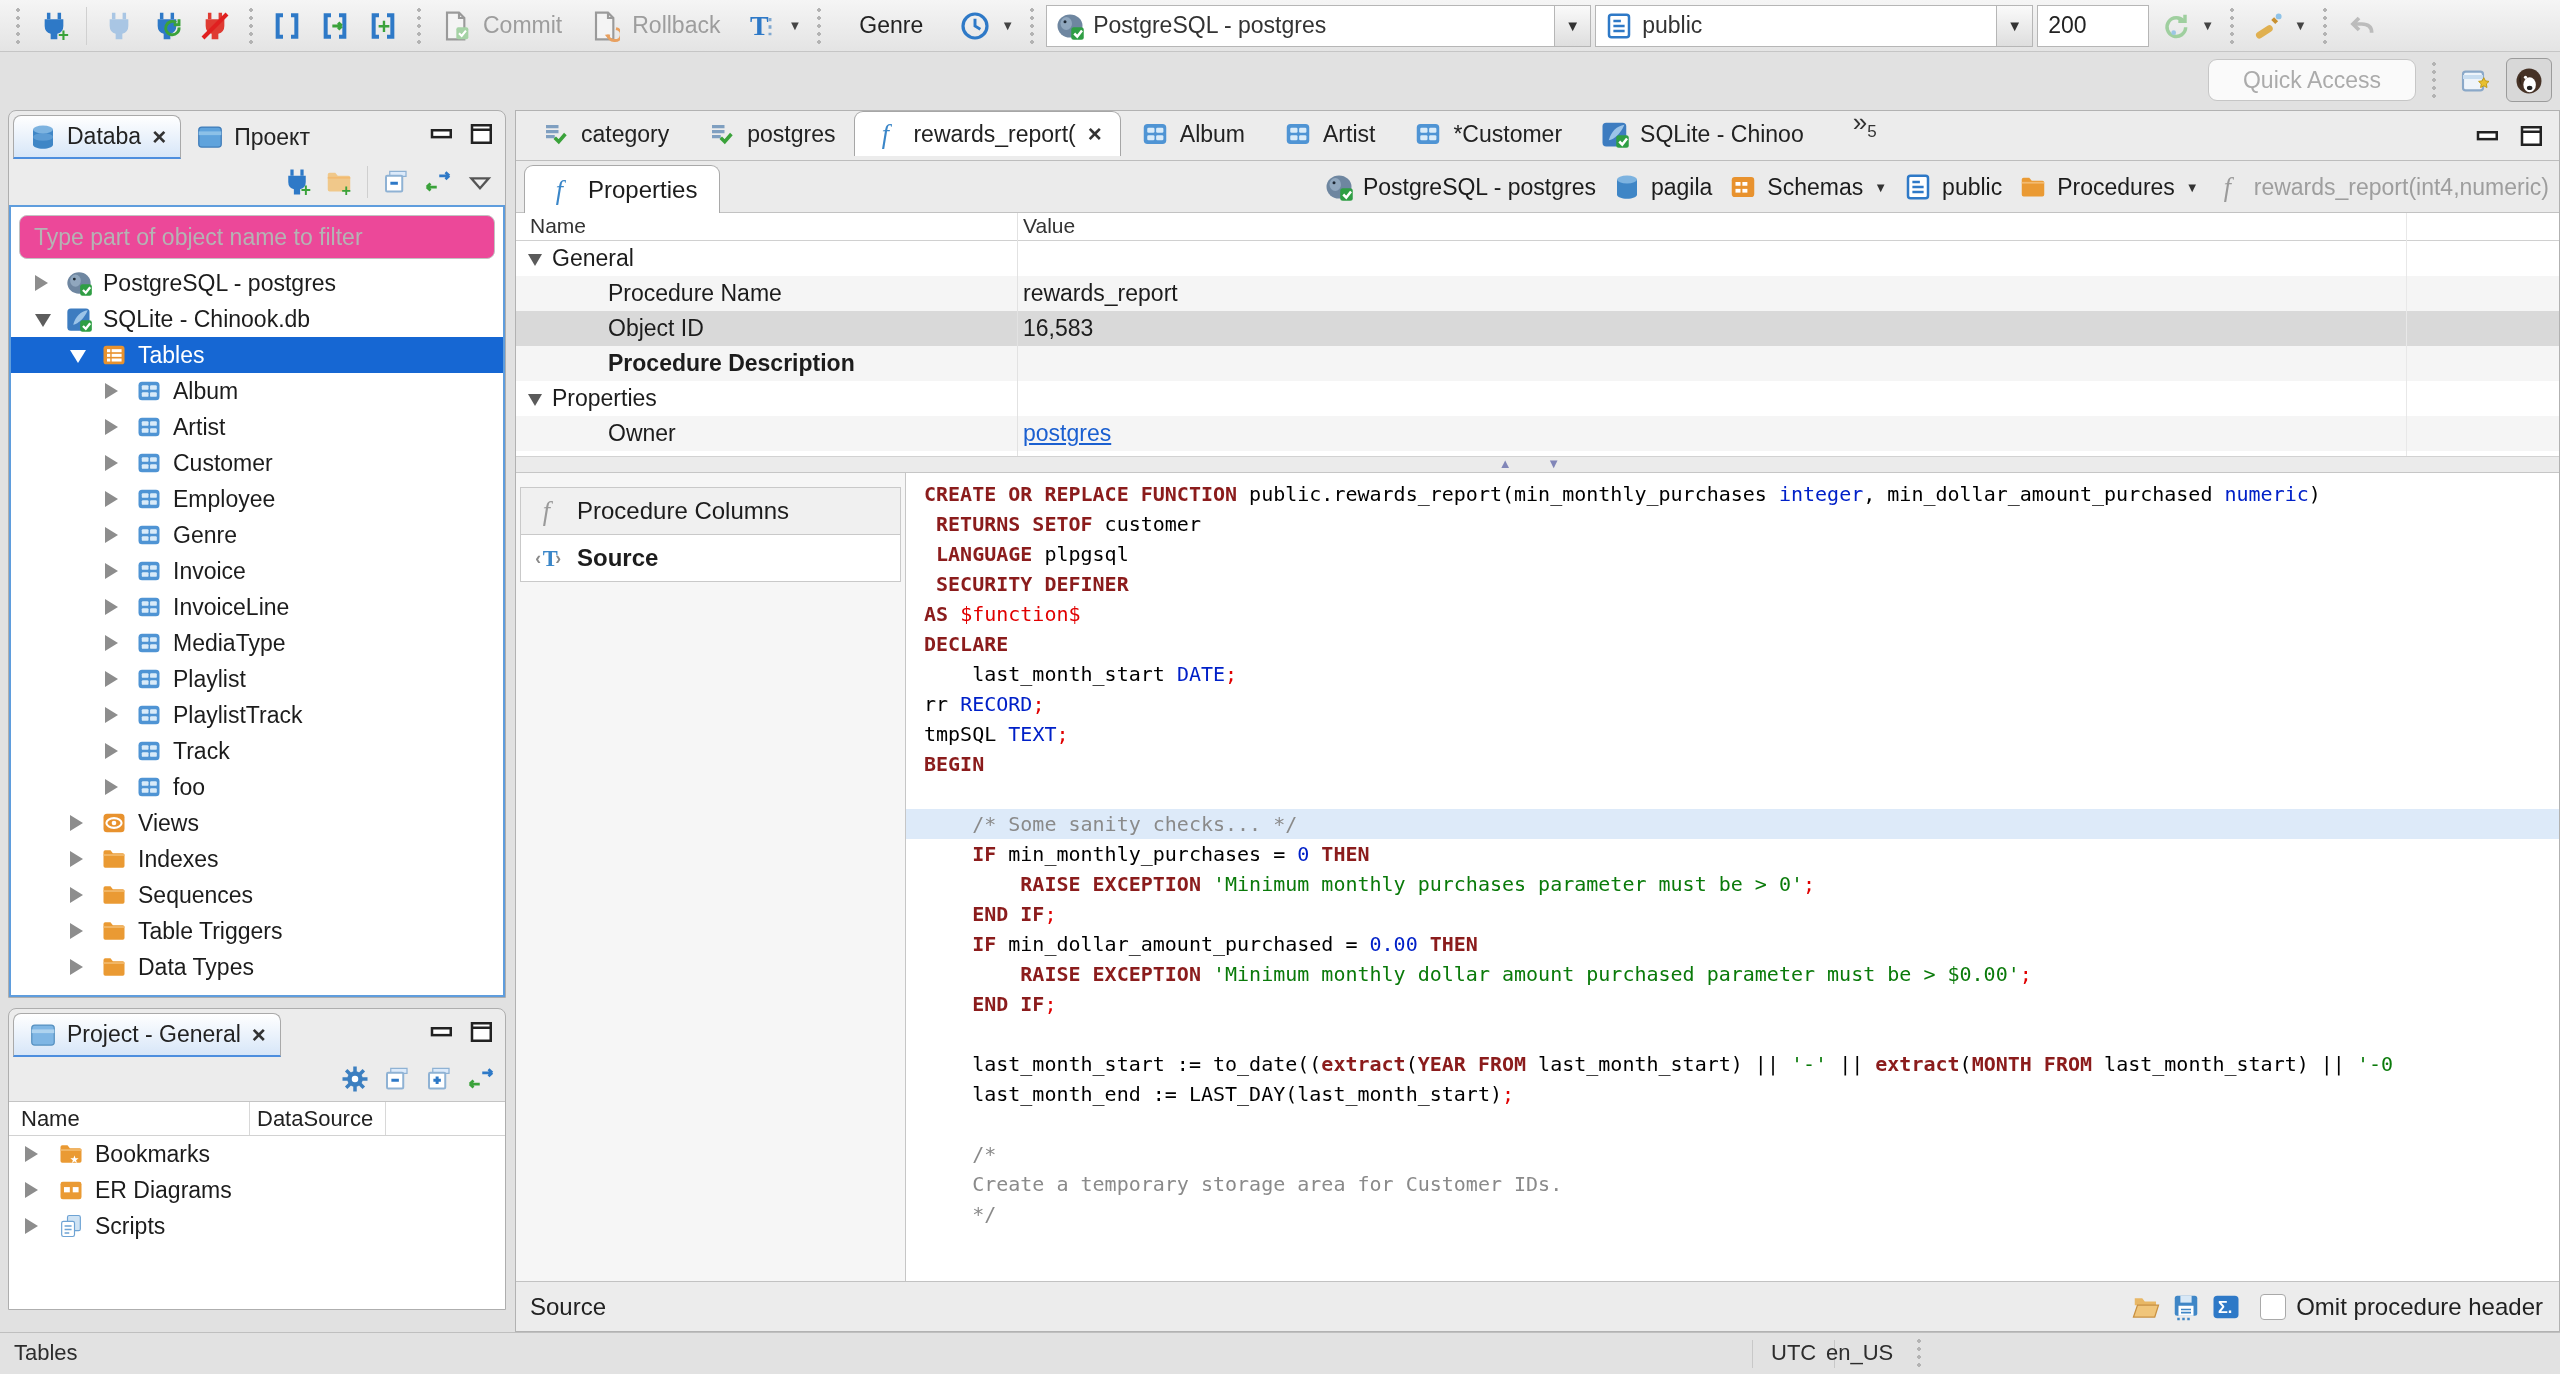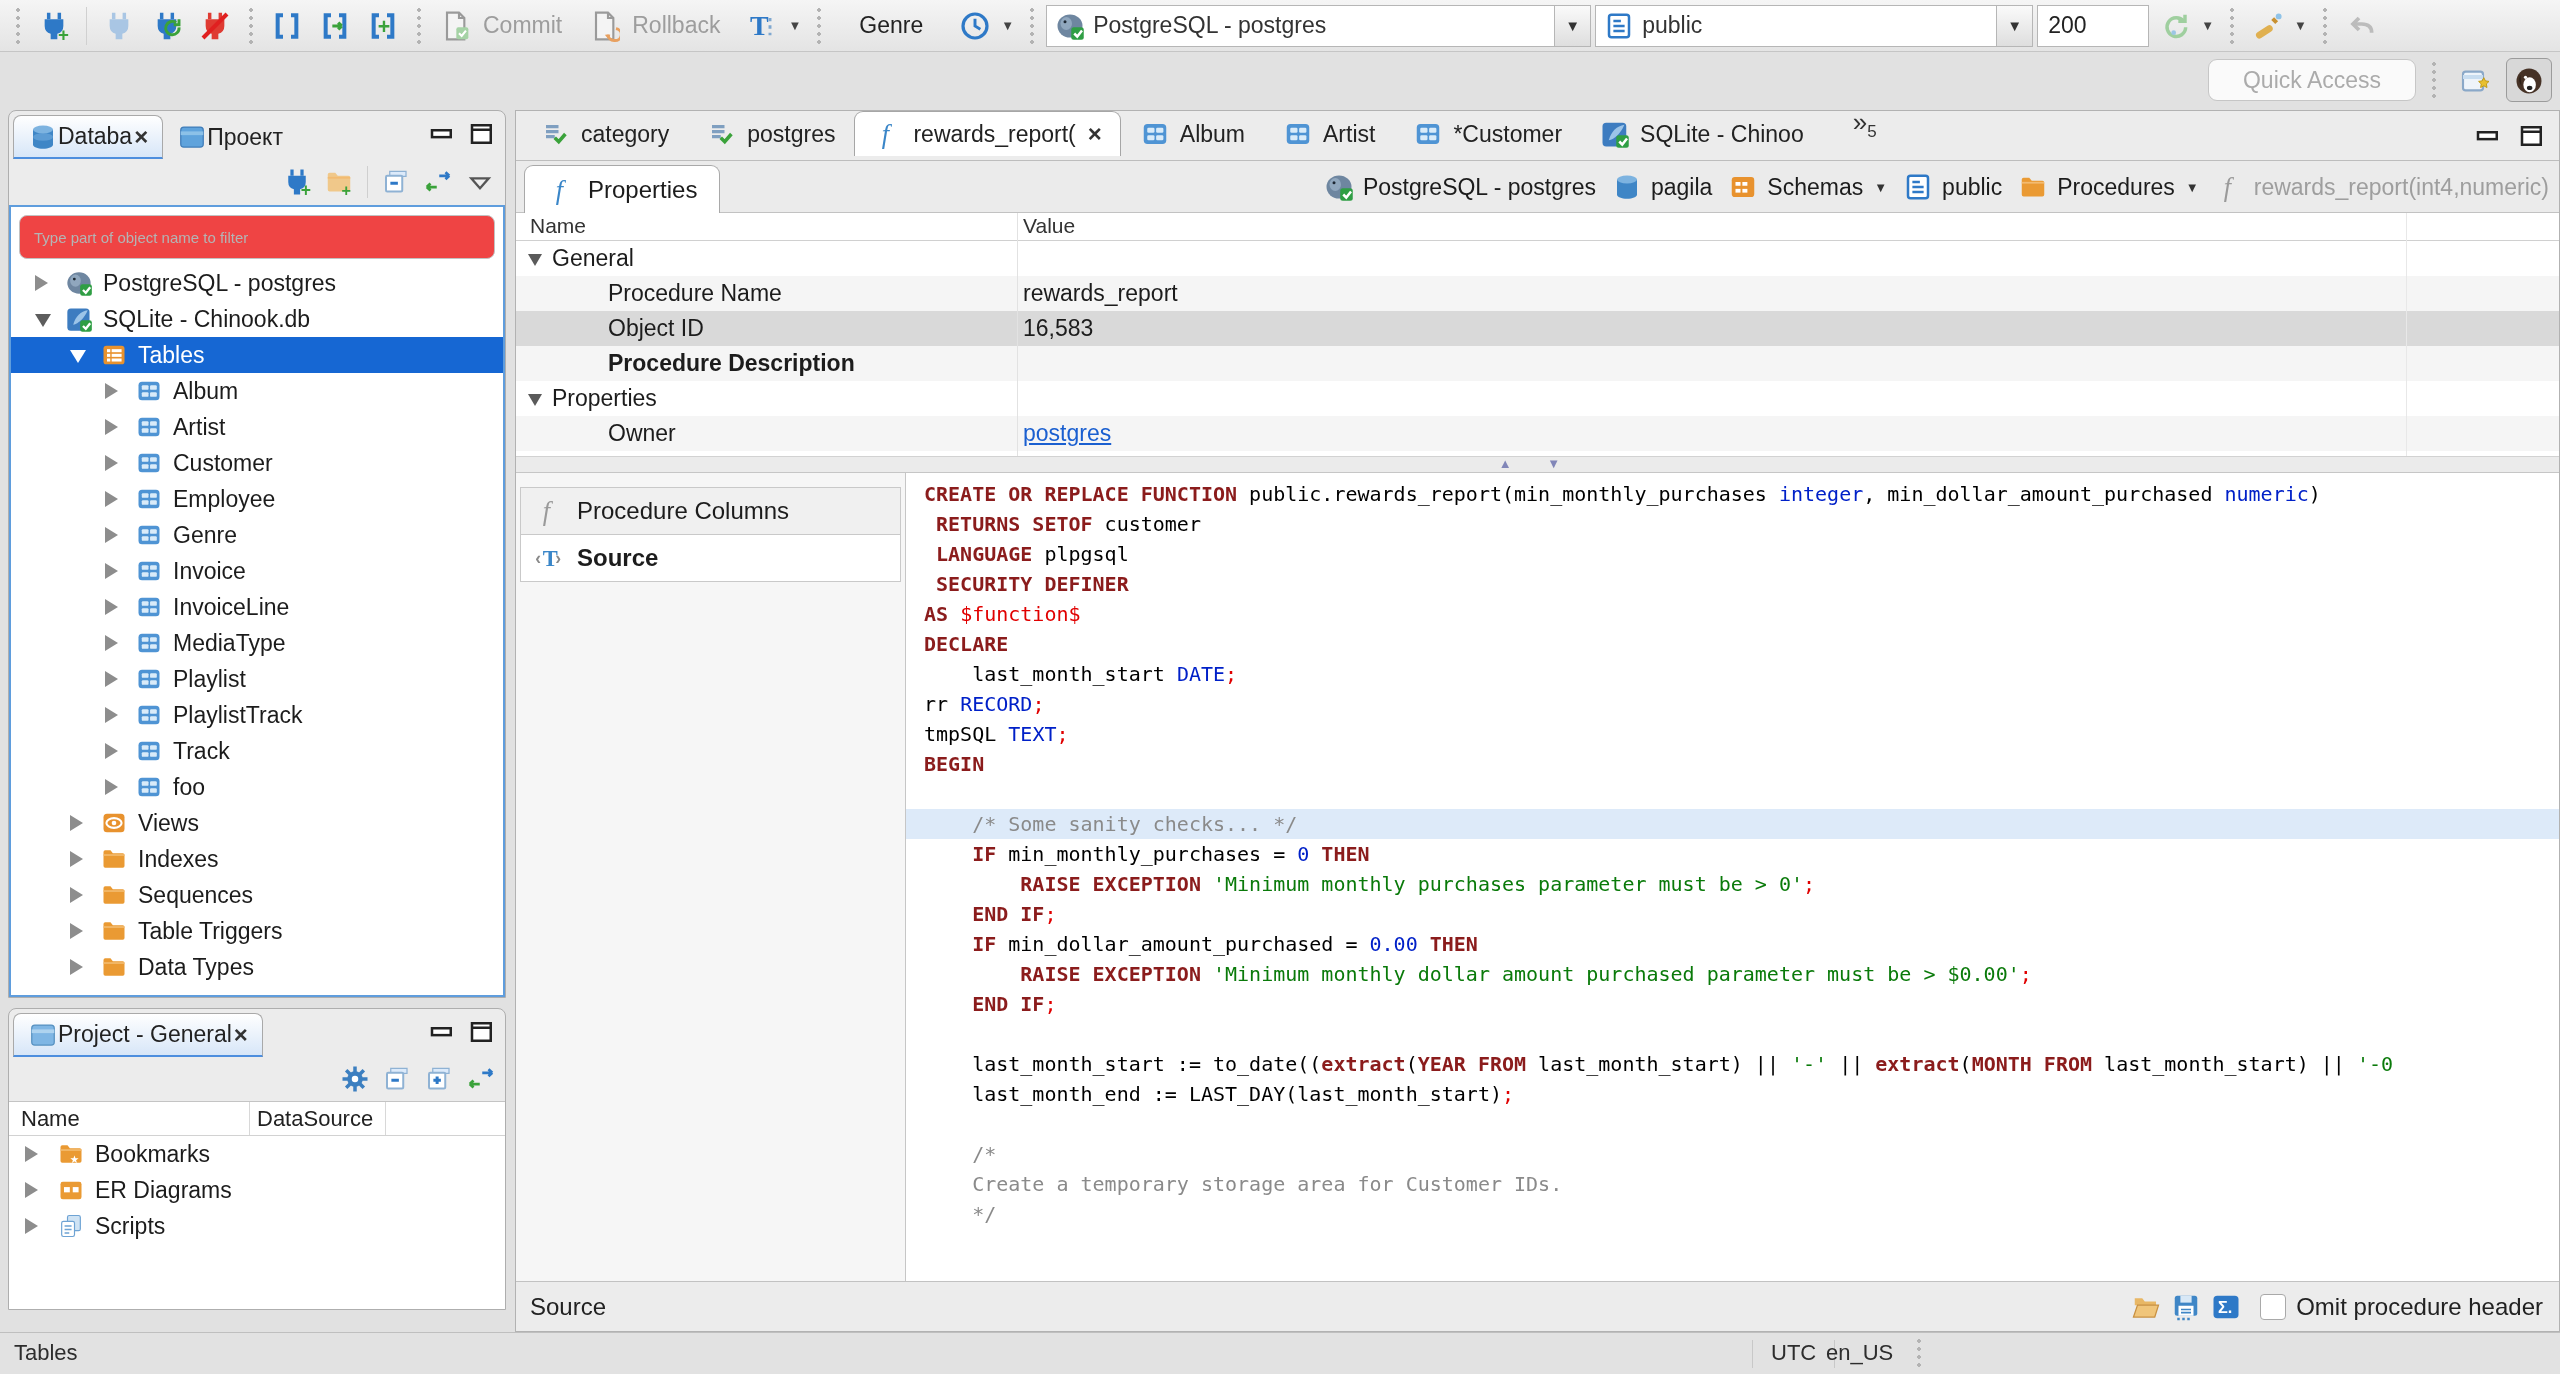--- a/index.html
+++ b/index.html
@@ -37,35 +37,35 @@
   display:flex;align-items:center;justify-content:center;font-size:23px;color:#ababab}
 .pbtn{width:46px;height:44px;padding:7px;flex:none}
 .pbtn.pressed{background:#d8d8d8;border:1px solid #9b9b9b;border-radius:6px}
 
 
 .sidebar{position:absolute;left:8px;top:110px;width:498px;height:1208px}
 .panelbox{position:absolute;left:0;right:0;border:1px solid #aeaeae;border-radius:8px 8px 0 0;background:#ececec}
 .nav-panel{top:0;height:888px}
 .proj-panel{top:898px;height:302px}
 .ptabs{position:absolute;top:0;left:0;right:0;height:48px;display:flex;align-items:flex-end;padding-left:4px}
-.ptab{height:44px;display:flex;align-items:center;padding:0 14px;font-size:23px;
+.ptab{height:44px;display:flex;align-items:center;gap:9px;padding:0 14px;font-size:23px;
   border-radius:8px 8px 0 0;color:#222;white-space:nowrap}
 .ptab.active{background:linear-gradient(#ffffff,#d7e6f8);border:1px solid #a9a9a9;border-bottom:2px solid #4d8ede}
 .ptab .ic{width:30px;height:30px}
 .tclose{font-size:24px;color:#333;margin-left:2px;font-weight:bold}
 .winbtns{position:absolute;right:8px;top:8px;display:flex;gap:10px}
 .winbtns .ic{width:30px;height:30px}
 .nav-tools{position:absolute;top:48px;left:0;right:0;height:46px;display:flex;justify-content:flex-end;
   align-items:center;padding-right:6px;gap:4px}
 .nav-tools .tbtn{width:38px;height:38px;padding:4px}
 .vline{width:1px;height:32px;background:#cfcfcf;margin:0 5px}
 .nav-body{position:absolute;top:94px;left:0;right:0;bottom:0;background:#fff;
   border:2px solid #5f9ddd;overflow:hidden}
 .filter{position:absolute;top:8px;left:8px;right:8px;height:44px;border:1px solid #c2c2c2;
-  border-radius:8px;font-size:15px;padding:0 14px;color:#333;background:#ef4444;
+  border-radius:8px;font-size:23px;padding:0 14px;color:#333;background:#ec4899;
   font-family:"Liberation Sans",sans-serif}
 .filter::placeholder{color:#b4b4b4}
 .tree{position:absolute;top:58px;left:0;right:0;bottom:0}
 .trow{position:relative;height:36px;line-height:36px;font-size:23px;white-space:nowrap}
 .trow.sel{background:#1667d3;color:#fff}
 .exp{position:absolute;top:10px;width:0;height:0}
 .exp.collapsed{border-left:13px solid #8d8d8d;border-top:8px solid transparent;border-bottom:8px solid transparent}
 .exp.expanded{border-top:13px solid #5d5d5d;border-left:8px solid transparent;border-right:8px solid transparent;top:13px}
 .trow.sel .exp.expanded{border-top-color:#fff}
 .nicon{position:absolute;top:4px;width:28px;height:28px}

